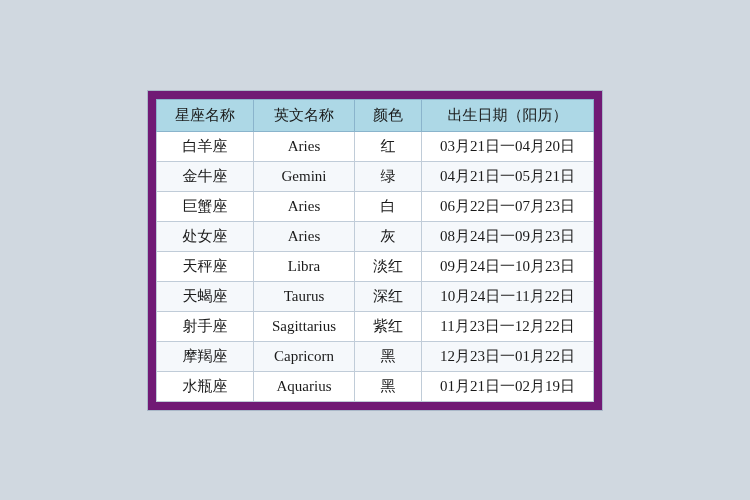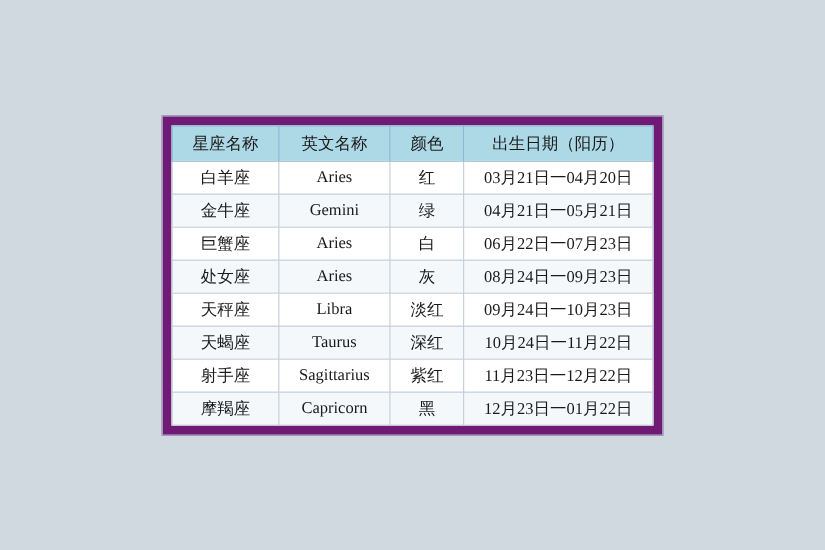--- a/index.html
+++ b/index.html
@@ -111,15 +111,21 @@
           <td>Sagittarius</td>
           <td>紫红</td>
           <td>11月23日一12月22日</td>
         </tr>
         <tr>
           <td>摩羯座</td>
           <td>Capricorn</td>
           <td>黑</td>
           <td>12月23日一01月22日</td>
         </tr>
+        <tr>
+          <td>水瓶座</td>
+          <td>Aquarius</td>
+          <td>黑</td>
+          <td>01月21日一02月19日</td>
+        </tr>
       </tbody>
   </table>
 </div>
 
 </body></html>

